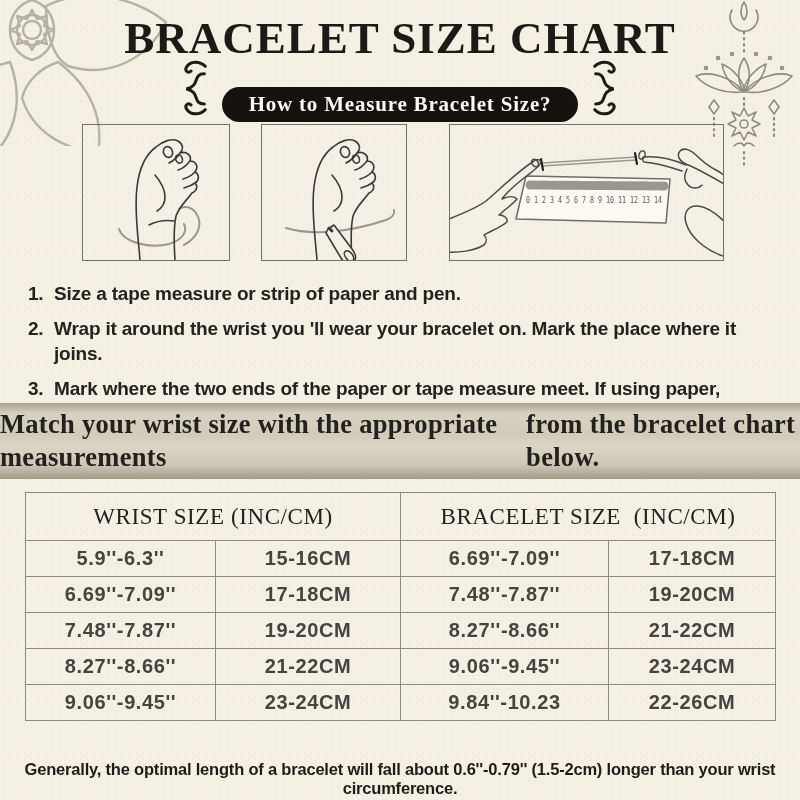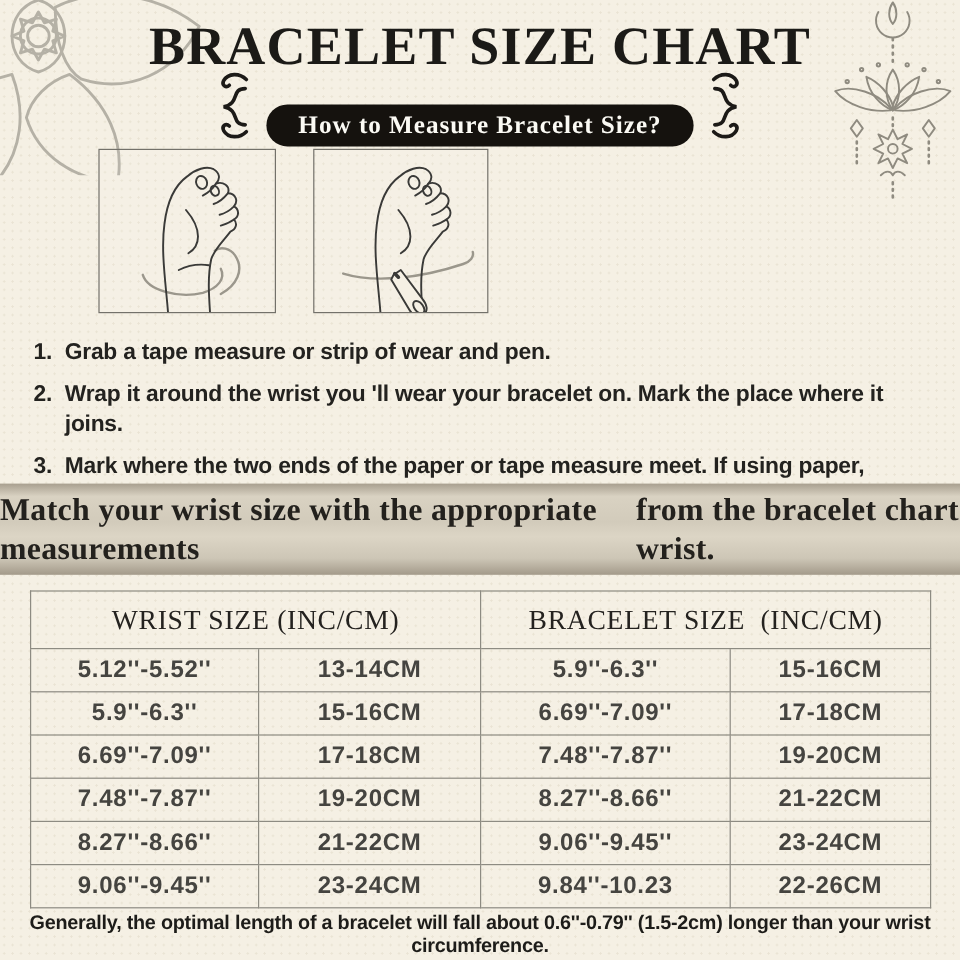--- a/index.html
+++ b/index.html
@@ -118,62 +118,72 @@
       <path d="M95,28 C92,33 88,36 84,38 M105,36 C101,41 97,44 93,45 M110,47 C106,51 102,53 98,54 M110,58 C106,61 102,62 99,63"></path>
       <ellipse cx="83" cy="27" rx="4.5" ry="5.5" transform="rotate(-20 83 27)"></ellipse>
       <ellipse cx="94" cy="34" rx="3.3" ry="4.3" transform="rotate(-25 94 34)"></ellipse>
       <path d="M70,50 C76,57 80,64 80,72 C80,78 77,83 72,86"></path>
       <path d="M66,104 L72,100 L90,124 C94,129 95,134 91,137 C87,140 82,138 79,133 L64,108 Z" fill="#f5f0e4"></path>
       <ellipse cx="87" cy="131" rx="3.6" ry="6" transform="rotate(-38 87 131)"></ellipse>
       <path d="M67,103 L70,106" stroke-width="3"></path>
     </svg>
   </div>
 
+  <div class="illus b3">
+    <svg width="273" height="135" viewBox="0 0 273 135" fill="none" stroke="#4a4a46" stroke-width="1.5" stroke-linecap="round" stroke-linejoin="round">
+      <path d="M76,51 L220,54 L216,98 L66,94 Z" fill="#fbf9f2" stroke="#6f6d66"></path>
+      <line x1="80" y1="60" x2="214" y2="61" stroke="#9a978d" stroke-width="9" stroke-dasharray="1.2 3.4"></line>
+      <text x="76" y="78" textLength="136" lengthAdjust="spacingAndGlyphs" font-family="DejaVu Sans Mono, monospace" font-size="9" fill="#5a5852" stroke="none">0 1 2 3 4 5 6 7 8 9 10 11 12 13 14</text>
+      <path d="M92,38 L186,32 M92,41 L186,35" stroke="#9a978d"></path>
+      <path d="M91,34 L93,45 M185,28 L187,39" stroke="#23211d" stroke-width="2.2"></path>
+      <path d="M-3,95 C12,88 26,84 36,76 C48,66 68,46 84,36 C88,33 92,35 90,39 C88,43 80,48 74,53 C64,61 56,68 52,74 C58,71 64,71 67,74 C62,80 54,85 49,90 C54,90 58,93 57,97 C50,103 40,106 34,110 C37,113 37,117 34,120 C24,126 8,128 -3,127 Z" fill="#f5f0e4"></path>
+      <ellipse cx="85" cy="38" rx="3" ry="4" transform="rotate(-35 85 38)"></ellipse>
+      <path d="M236,40 C222,34 206,31 194,32 C192,32 192,36 194,37 C206,38 220,42 232,46" fill="#f5f0e4"></path>
+      <path d="M276,60 C262,52 248,44 238,40 C230,37 226,31 230,26 C234,22 241,25 246,30 C252,36 260,42 266,45 C270,47 274,50 276,53 Z" fill="#f5f0e4"></path>
+      <path d="M276,132 C256,126 240,112 236,98 C233,88 238,80 248,81 C258,82 268,90 276,98 Z" fill="#f5f0e4"></path>
+      <path d="M237,44 C234,50 234,56 238,60 C242,64 248,64 252,60"></path>
+      <ellipse cx="192" cy="30" rx="3" ry="4.2" transform="rotate(20 192 30)"></ellipse>
+    </svg>
+  </div>
 
   <div class="steps">
     <div class="step">
       <span class="num">1.</span>
-      <span>Grab a tape measure or strip of wear and pen.</span>
+      <span>Size a tape measure or strip of paper and pen.</span>
     </div>
     <div class="step">
       <span class="num">2.</span>
       <span>Wrap it around the wrist you 'll wear your bracelet on. Mark the place where it joins.</span>
     </div>
     <div class="step">
       <span class="num">3.</span>
       <span>Mark where the two ends of the paper or tape measure meet. If using paper, measure the length of the strip with a ruler. This would be your wrist size.</span>
     </div>
   </div>
 
   <div class="banner">
     <div>Match your wrist size with the appropriate measurements</div>
-    <div>from the bracelet chart wrist.</div>
+    <div>from the bracelet chart below.</div>
   </div>
 
   <table class="size">
     <colgroup>
         <col style="width:190px">
         <col style="width:185px">
         <col style="width:208px">
         <col style="width:167px">
       </colgroup>
     <thead>
       <tr>
         <th colspan="2">WRIST SIZE (INC/CM)</th>
         <th colspan="2">BRACELET SIZE&nbsp;&nbsp;(INC/CM)</th>
       </tr>
     </thead>
     <tbody>
       <tr>
-        <td>5.12''-5.52''</td>
-        <td>13-14CM</td>
-        <td>5.9''-6.3''</td>
-        <td>15-16CM</td>
-      </tr>
-      <tr>
         <td>5.9''-6.3''</td>
         <td>15-16CM</td>
         <td>6.69''-7.09''</td>
         <td>17-18CM</td>
       </tr>
       <tr>
         <td>6.69''-7.09''</td>
         <td>17-18CM</td>
         <td>7.48''-7.87''</td>
         <td>19-20CM</td>

